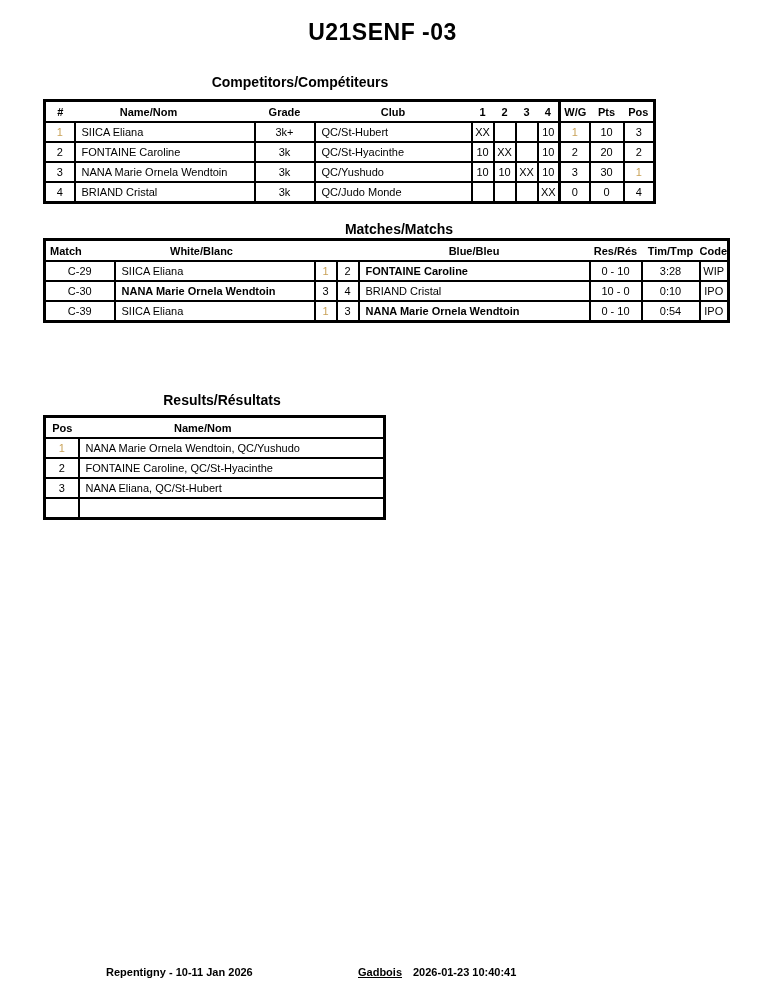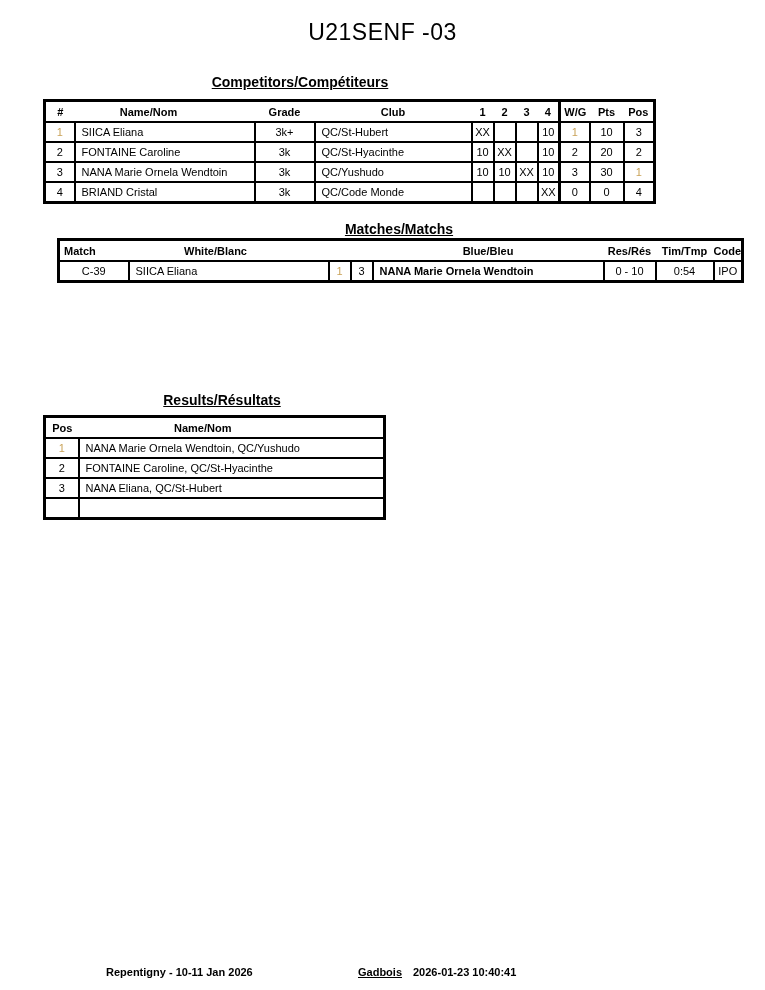--- a/index.html
+++ b/index.html
@@ -3,47 +3,47 @@
 <meta charset="utf-8">
 <style>
   html, body { margin:0; padding:0; }
   body {
     width:765px; height:990px; position:relative;
     background:#ffffff; color:#000;
     font-family:"Liberation Sans", sans-serif;
   }
   .doc-title {
     position:absolute; top:19px; left:0; width:765px;
-    text-align:center; font-size:23px; font-weight:normal;
+    text-align:center; font-size:23px; font-weight:bold;
     letter-spacing:0.5px; white-space:nowrap;
   }
   .sec-title {
     position:absolute; transform:translateX(-50%);
-    font-size:14px; font-weight:bold; white-space:nowrap;text-decoration:underline;
+    font-size:14px; font-weight:bold; white-space:nowrap;
   }
   #sec-competitors { left:300px; top:74px; }
   #sec-matches     { left:399px; top:221px; }
   #sec-results     { left:222px; top:392px; }
 
   table.tbl {
     position:absolute; border-collapse:collapse; table-layout:fixed;
     border:3px solid #000; background:#fff;
   }
   .tbl th {
     border:none; border-bottom:2px solid #000;
     font-size:11px; font-weight:bold; height:19px;
     padding:0; white-space:nowrap; overflow:hidden; text-align:center;
   }
   .tbl td {
     border:2px solid #000;
     font-size:11px; height:18px; line-height:18px;
     padding:0; white-space:nowrap; overflow:hidden;
   }
   #competitors-table { left:43px; top:99px;  width:610px; }
-  #matches-table     { left:57px; top:238px; width:684px; }
+  #matches-table     { left:43px; top:238px; width:684px; }
   #results-table     { left:43px; top:415px; width:340px; }
 
   .c { text-align:center; }
   .l { text-align:left; padding-left:6px !important; }
   .thl3 { border-left:3px solid #000 !important; }
   th.h-left { text-align:left; padding-left:4px; }
   th.pr26 { padding-right:26px; }
   th.pr32 { padding-right:32px; }
   th.pr56 { padding-right:56px; }
 
@@ -128,21 +128,21 @@
       <td class="c">XX</td>
       <td class="c">10</td>
       <td class="c thl3 goldable">3</td>
       <td class="c">30</td>
       <td class="c goldable" style="color: rgb(201, 162, 88);">1</td>
     </tr>
     <tr>
       <td class="c goldable">4</td>
       <td class="l">BRIAND Cristal</td>
       <td class="c">3k</td>
-      <td class="l">QC/Code Monde</td>
+      <td class="l">QC/Judo Monde</td>
       <td class="c"></td>
       <td class="c"></td>
       <td class="c"></td>
       <td class="c">XX</td>
       <td class="c thl3 goldable">0</td>
       <td class="c">0</td>
       <td class="c goldable">4</td>
     </tr>
   </tbody>
 </table>
@@ -167,20 +167,40 @@
       <th></th>
       <th></th>
       <th>Blue/Bleu</th>
       <th>Res/Rés</th>
       <th>Tim/Tmp</th>
       <th>Code</th>
     </tr>
   </thead>
   <tbody>
     <tr>
+      <td class="c">C-29</td>
+      <td class="l">SIICA Eliana</td>
+      <td class="c goldable" style="color: rgb(201, 162, 88);">1</td>
+      <td class="c goldable">2</td>
+      <td class="l" style="font-weight: bold;">FONTAINE Caroline</td>
+      <td class="c">0 - 10</td>
+      <td class="c">3:28</td>
+      <td class="c">WIP</td>
+    </tr>
+    <tr>
+      <td class="c">C-30</td>
+      <td class="l" style="font-weight: bold;">NANA Marie Ornela Wendtoin</td>
+      <td class="c goldable">3</td>
+      <td class="c goldable">4</td>
+      <td class="l">BRIAND Cristal</td>
+      <td class="c">10 - 0</td>
+      <td class="c">0:10</td>
+      <td class="c">IPO</td>
+    </tr>
+    <tr>
       <td class="c">C-39</td>
       <td class="l">SIICA Eliana</td>
       <td class="c goldable" style="color: rgb(201, 162, 88);">1</td>
       <td class="c goldable">3</td>
       <td class="l" style="font-weight: bold;">NANA Marie Ornela Wendtoin</td>
       <td class="c">0 - 10</td>
       <td class="c">0:54</td>
       <td class="c">IPO</td>
     </tr>
   </tbody>

